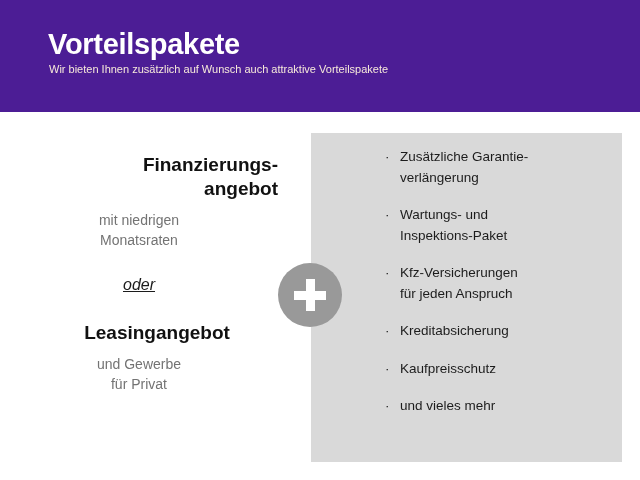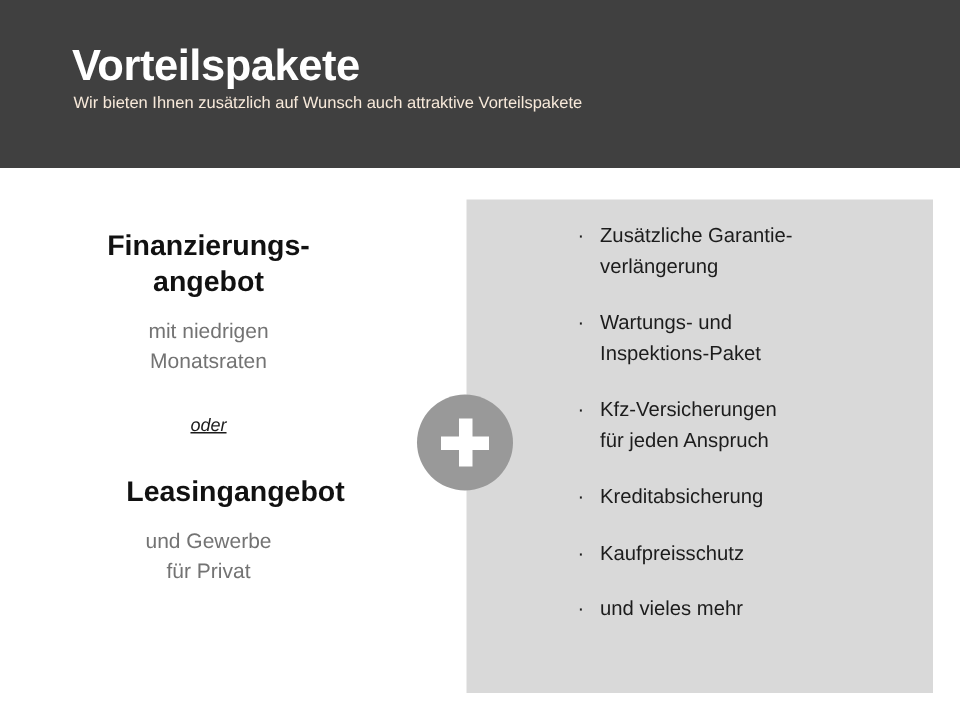--- a/index.html
+++ b/index.html
@@ -20,21 +20,21 @@
     background: #ffffff;
   }
 
   
   #header {
     position: absolute;
     left: 0;
     top: 0;
     width: 640px;
     height: 112px;
-    background: #404040;
+    background: #4c1d95;
     box-sizing: border-box;
   }
   #header-title {
     position: absolute;
     left: 48px;
     top: 30px;
     font-size: 29px;
     font-weight: bold;
     color: #ffffff;
     letter-spacing: -0.3px;
@@ -108,27 +108,28 @@
   }
   .offer-sub {
     font-size: 14px;
     font-weight: normal;
     line-height: 1.42;
     color: #737373;
     margin: 0;
   }
   #financing-heading {
     margin-top: 20px;
+    text-align: right;
   }
   #financing-sub {
     margin-top: 9px;
   }
   #divider-or {
     margin-top: 26px;
-    font-size: 12px;
+    font-size: 16px;
     font-style: italic;
     text-decoration: underline;
     color: #1c1c1c;
   }
   #leasing-heading {
     margin-top: 27px;
     margin-left: 36px;
   }
   #leasing-sub {
     margin-top: 9px;

